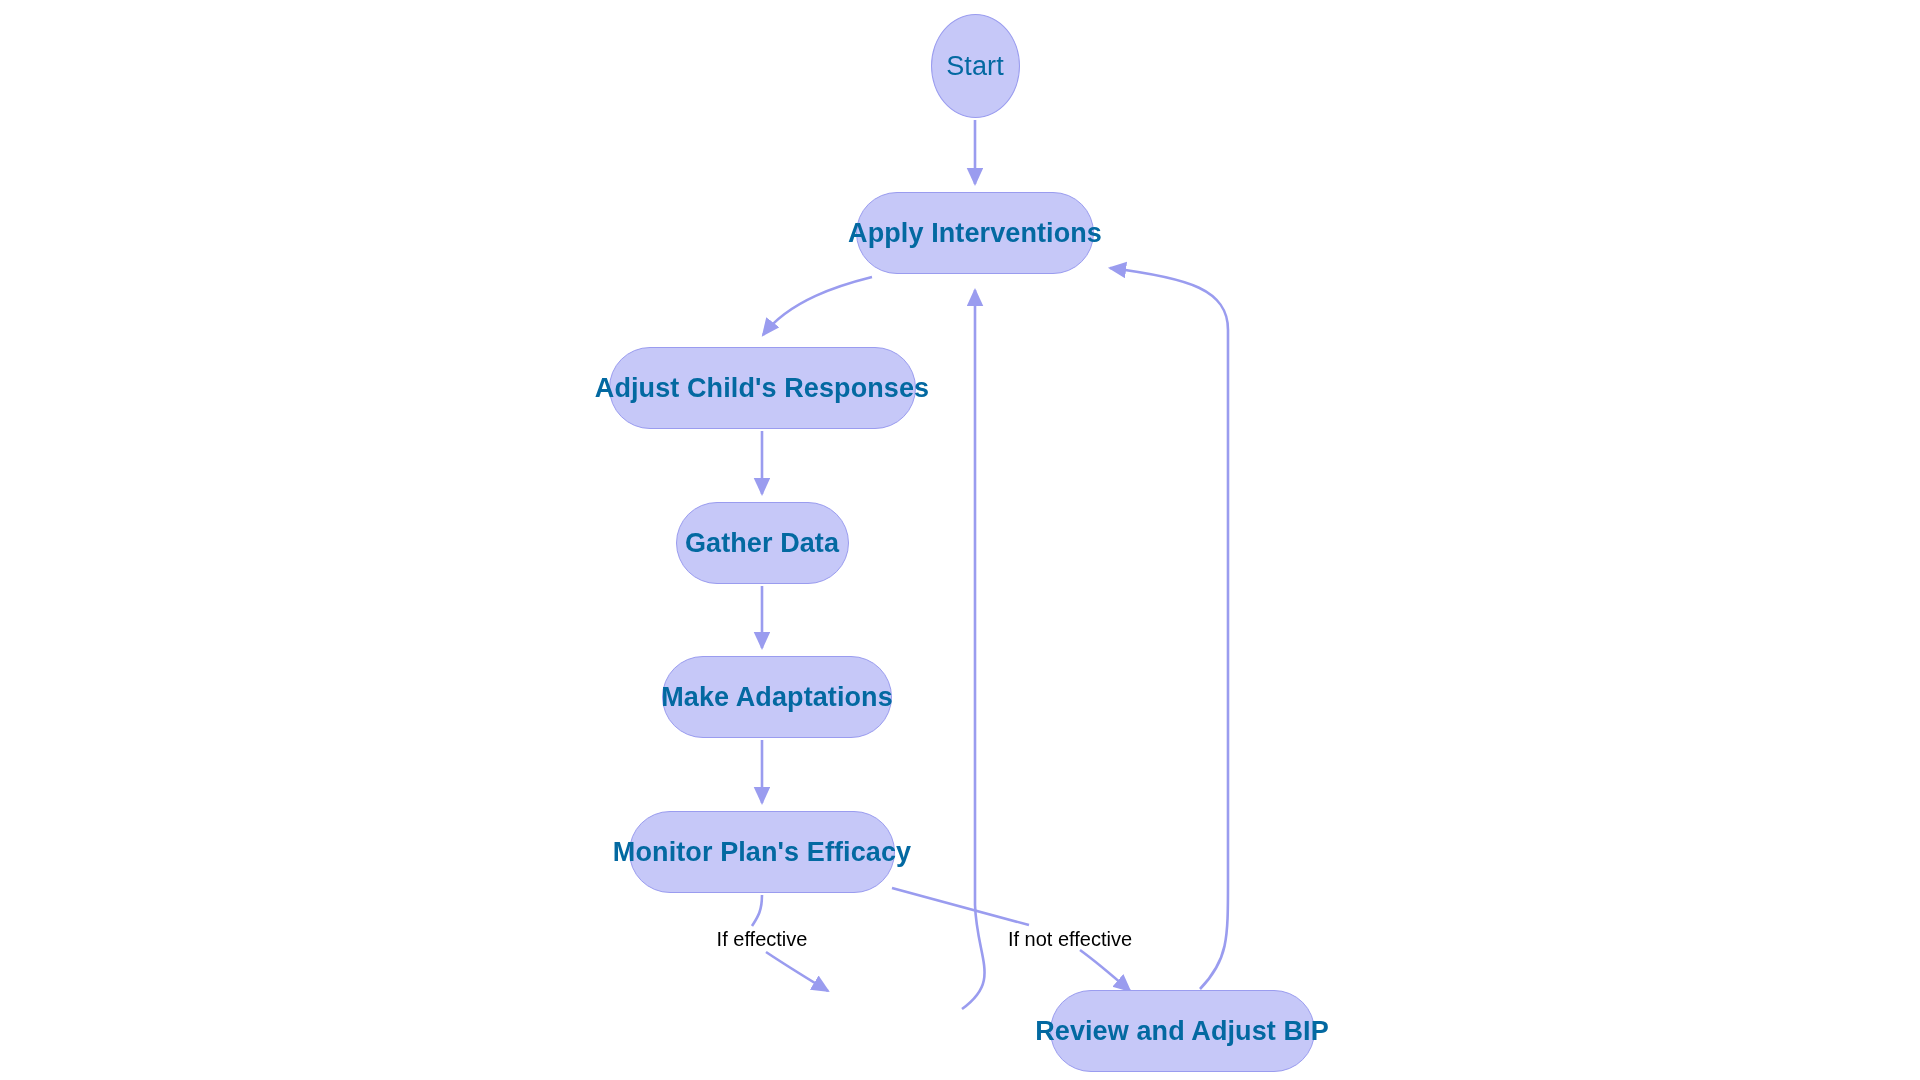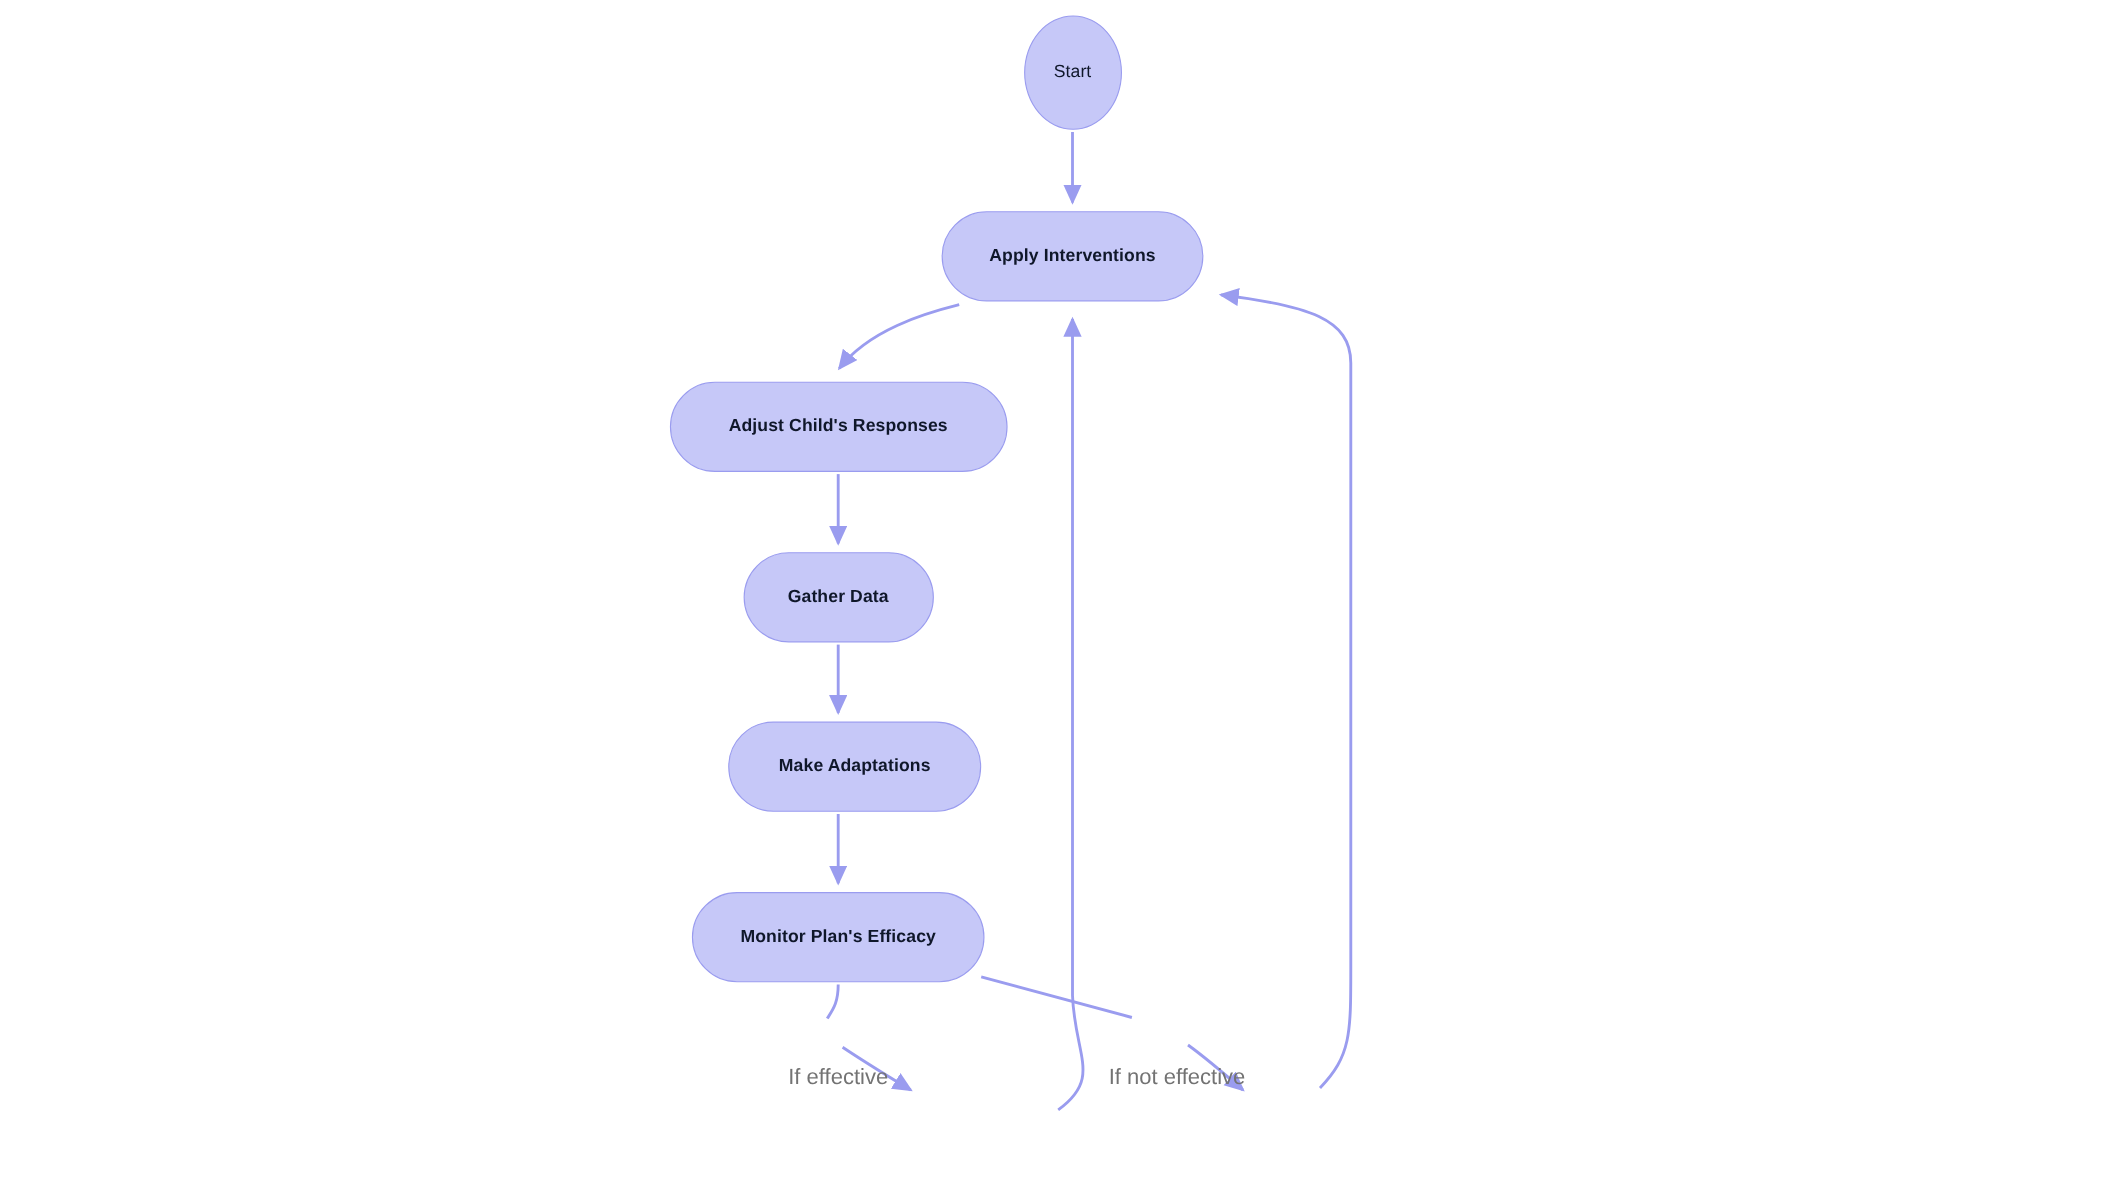--- a/index.html
+++ b/index.html
@@ -29,46 +29,45 @@
   }
 
   .node {
     position: absolute;
     box-sizing: border-box;
     display: flex;
     align-items: center;
     justify-content: center;
     background: #c6c8f8;
     border: 1.6px solid #9a9cef;
-    color: #0f172a;
-    font-size: 16px;
+    color: #0369a1;
+    font-size: 27px;
     font-weight: 400;
     letter-spacing: 0.1px;
     white-space: nowrap;
     text-align: center;
   }
 
   .node.pill {
     border-radius: 999px;
     font-weight: bold;
   }
 
   .node.circle {
     border-radius: 50%;
   }
 
   .edge-label {
     position: absolute;
-    color: #737373;
+    color: #000000;
     font-size: 20px;
     white-space: nowrap;
     background: transparent;
     text-align: center;
     transform: translateX(-50%);
-    margin-top: 40px;
   }
 </style>
 </head>
 <body>
 
 <div id="flow-root">
 
   <svg id="edge-layer" viewBox="0 0 1920 1080" width="1920" height="1080" xmlns="http://www.w3.org/2000/svg">
     <defs>
       <marker id="arrowhead" markerWidth="9" markerHeight="9" refX="6.2" refY="3.2" orient="auto" markerUnits="strokeWidth">
@@ -115,20 +114,23 @@
 
   <div class="node pill" style="left:662px; top:656px; width:230px; height:82px;">
     <span>Make Adaptations</span>
   </div>
 
   <div class="node pill" style="left:629px; top:811px; width:266px; height:82px;text-align:right;">
     <span>Monitor Plan's Efficacy</span>
   </div>
 
 
+  <div class="node pill" style="left:1049.5px; top:990px; width:265px; height:82px;">
+    <span>Review and Adjust BIP</span>
+  </div>
 
   <div class="edge-label" style="left:762px; top:928px;">
     <span>If effective</span>
   </div>
 
   <div class="edge-label" style="left:1070px; top:928px;">
     <span>If not effective</span>
   </div>
 
 </div>

